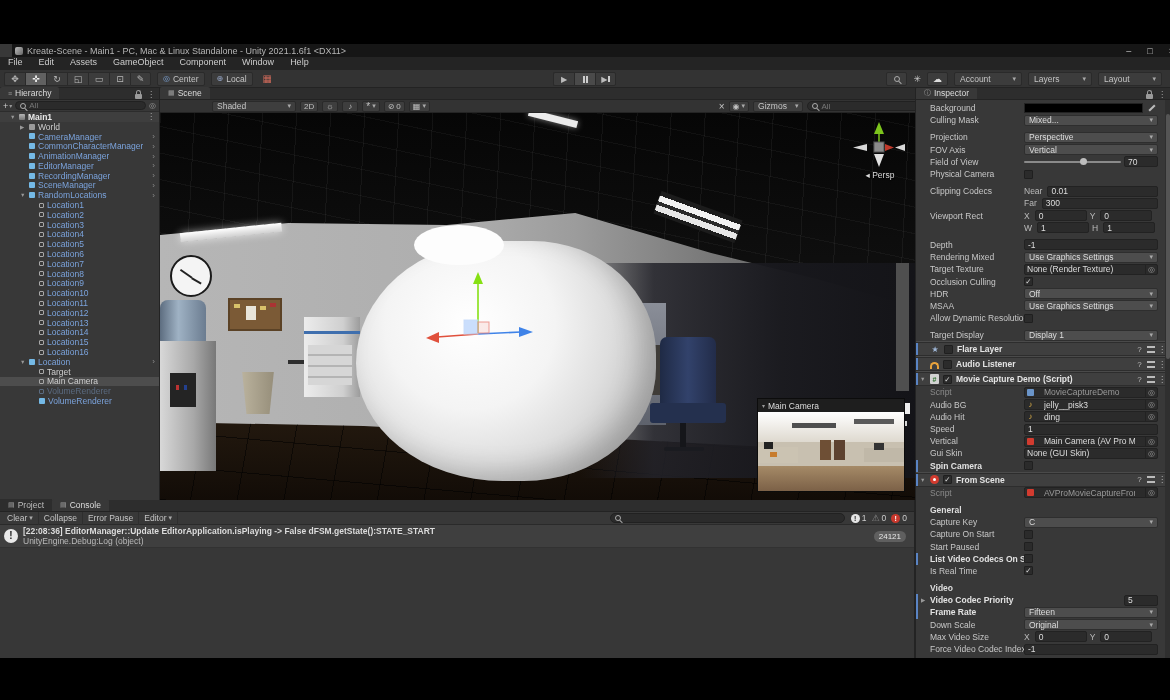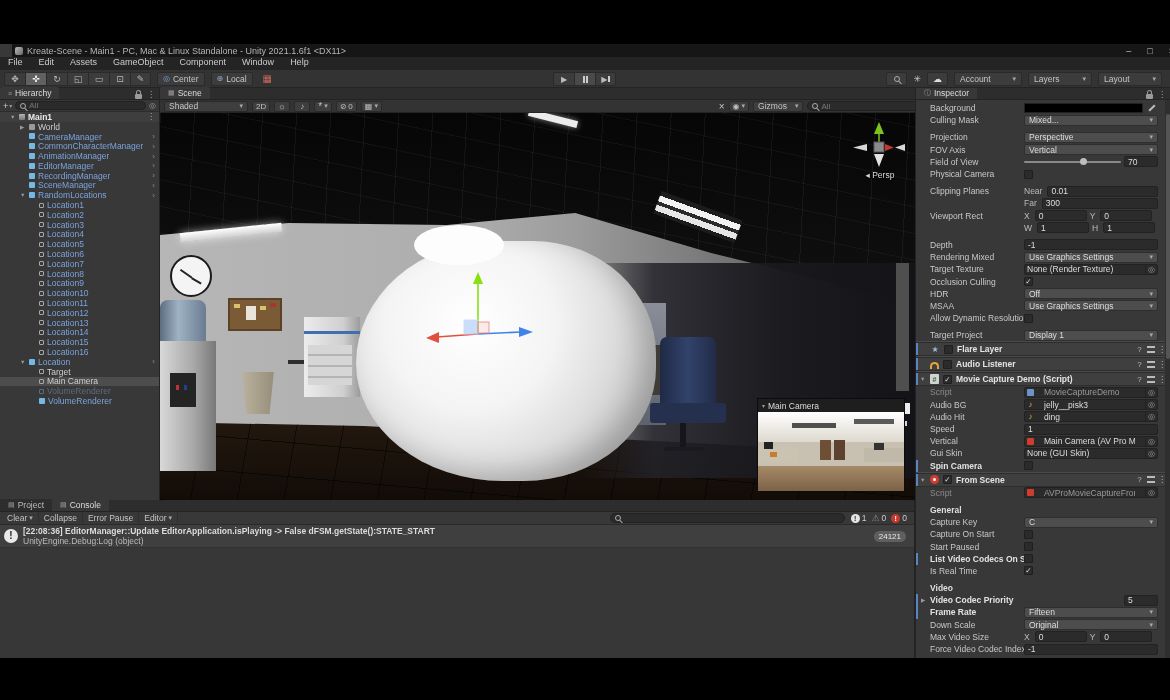--- a/index.html
+++ b/index.html
@@ -462,21 +462,21 @@
   </div>
 
   <div id="scene">
     <div class="tabstrip" style="left:0;top:0;width:100%;">
       <div class="tab active">
           <span class="tabicon">▦</span>
           <span>Scene</span>
         </div>
     </div>
     <div id="scene-toolbar">
-      <div class="sdd" style="width:84px;">
+      <div class="sdd" style="width:84px;margin-left:48px;">
           <span>Shaded</span>
           <span class="dda">▾</span>
         </div>
       <div class="sbtn">
           <span>2D</span>
         </div>
       <div class="sbtn">
           <span>☼</span>
         </div>
       <div class="sbtn">
@@ -645,21 +645,21 @@
             </div>
           </div>
           <div class="insp-row">
             <span class="rlab  ">Physical Camera</span>
             <div class="rctl">
               <div class="cbx "></div>
             </div>
           </div>
           <div class="insp-gap"></div>
           <div class="insp-row">
-            <span class="rlab  ">Clipping Planes</span>
+            <span class="rlab  ">Clipping Codecs</span>
             <div class="rctl">
               <span class="pfx">Near</span>
               <div class="txtf fill">0.01</div>
             </div>
           </div>
           <div class="insp-row">
             <span class="rlab  "></span>
             <div class="rctl">
               <span class="pfx">Far</span>
               <div class="txtf fill">300</div>
@@ -733,21 +733,21 @@
             </div>
           </div>
           <div class="insp-row">
             <span class="rlab  ">Allow Dynamic Resolution</span>
             <div class="rctl">
               <div class="cbx "></div>
             </div>
           </div>
           <div class="insp-gap"></div>
           <div class="insp-row">
-            <span class="rlab  ">Target Project</span>
+            <span class="rlab  ">Target Display</span>
             <div class="rctl">
               <div class="dd">
                 <span class="ddv">Display 1</span>
                 <span class="dda">▾</span>
               </div>
             </div>
           </div>
         </div>
       <div id="components">
           <div class="comp">

